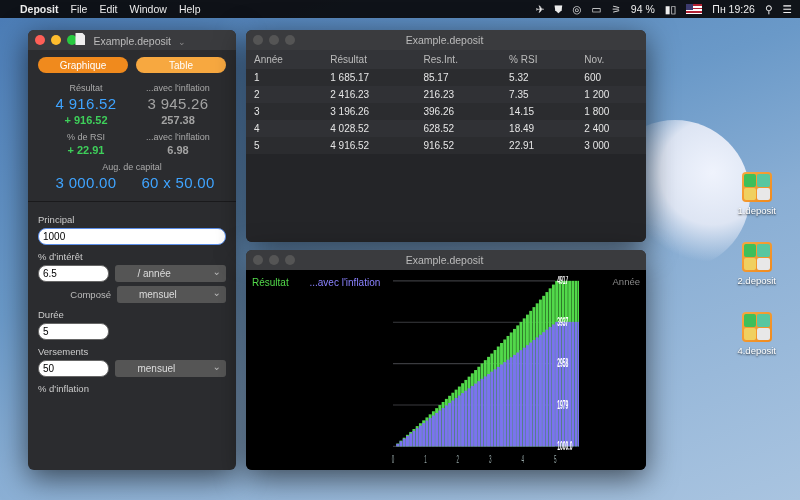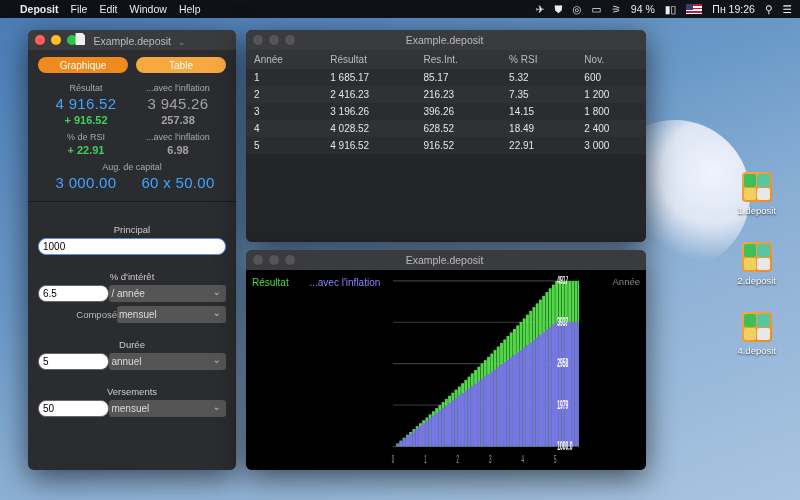--- a/index.html
+++ b/index.html
@@ -90,32 +90,32 @@
   }
   .summary .hdr { color:#aaa; font-size:9px; text-align:center; margin-top:4px;}
   .summary .big { font-size:15px; text-align:center; letter-spacing:0.3px; }
   .summary .sm  { font-size:11px; text-align:center;font-weight:bold; }
   .c-blue { color:#3fa4ff; }
   .c-green{ color:#3ecf5a; }
   .c-gray { color:#a3a3a3; }
   .divider { height:1px; background:#1a1a1c; margin:4px 0 0; }
 
   .form { padding: 6px 10px 6px; }
-  .form .lbl { color:#ccc; font-size:9.5px; margin:16px 0 3px;text-align:center; }
-  .form .row { display:flex; align-items:center; }
+  .form .lbl { color:#ccc; font-size:9.5px; margin:6px 0 3px; }
+  .form .row { display:flex; gap:6px; align-items:center; }
   .form input[type=text]{
     background:#fff; color:#000; border:1px solid #5c8ee8;
     height:17px; padding:1px 4px; font-size:10px; border-radius:8px;
   }
   .form input.noborder { border-color:#666; }
   .form input.w100 { width:100%; }
   .form input.w40  { width:38%; }
   .form .unit, .form .sel {
     background:#555; color:#ddd; border:none; height:17px;
-    padding:0 2px; font-size:10px; border-radius:3px;
+    padding:0 22px; font-size:10px; border-radius:3px;
     display:inline-flex; align-items:center; flex:1; position:relative;
   }
   .form .unit::after, .form .sel::after {
     content:"⌄"; position:absolute; right:5px; top:1px; color:#bbb; font-size:10px;
   }
   .form .rightlbl { margin-left:auto; color:#bbb; font-size:9.5px; }
   .footnote { color:#8f8f8f; font-size:8.5px; text-align:center; padding:4px 14px 8px; line-height:1.25; }
 
   
   #winTable { left:246px; top:30px; width:400px; height:212px; }
@@ -234,29 +234,29 @@
       <div class="unit">/ année</div>
     </div>
     <div class="row" style="margin-top:4px">
       <span class="rightlbl">Composé</span>
       <div class="sel" style="flex:0 0 58%">mensuel</div>
     </div>
 
     <div class="lbl">Durée</div>
     <div class="row">
       <input type="text" class="w40 noborder" value="5" style="">
-      <div class="unit">annuel</div>
     </div>
 
     <div class="lbl">Versements</div>
     <div class="row">
       <input type="text" class="w40 noborder" value="50" style="">
       <div class="unit">mensuel</div>
     </div>
 
+    <div class="lbl">% d'inflation</div>
   </div>
 
 </div>
 
 <div id="winTable" class="win">
   <div class="titlebar">
     <div class="traffic">
       <span></span>
       <span></span>
       <span></span>

